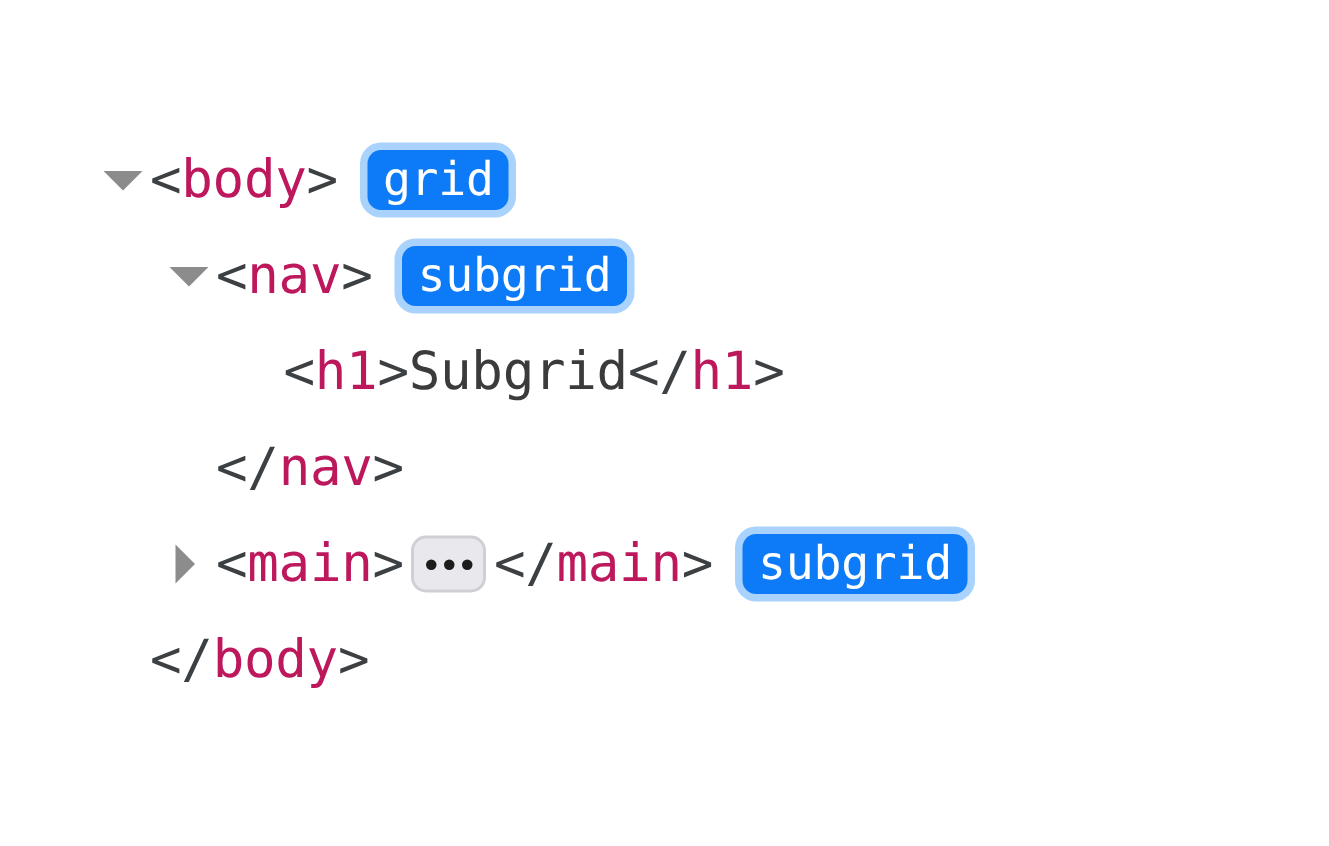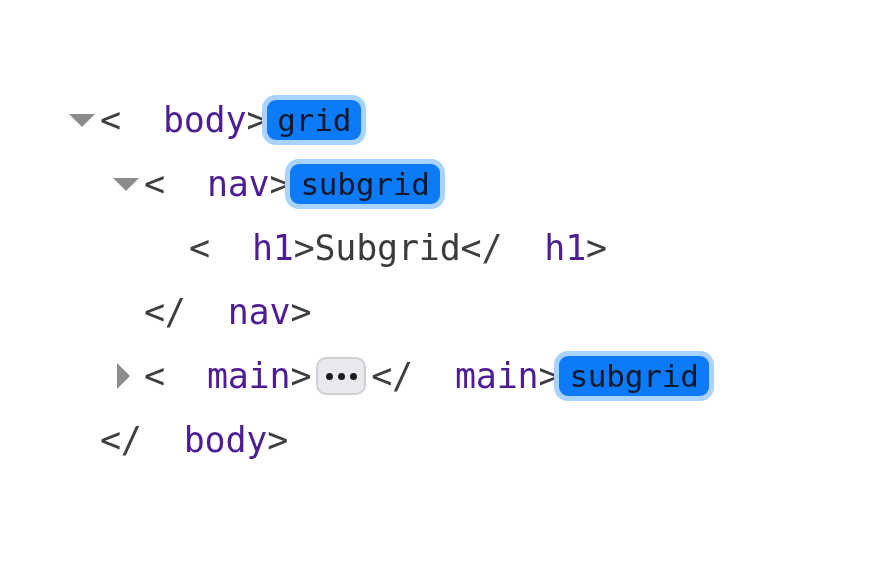--- a/index.html
+++ b/index.html
@@ -82,37 +82,38 @@
 
   
   .twisty-spacer {
     width: 34px;
     flex: 0 0 34px;
     height: 44px;
   }
 
   
   .punct    { color: #3c4043; }
-  .tagname  { color: #4c1d95; margin-left: 42px; }
+  .tagname  { color: #be185d; }
   .textnode { color: #3b3b3b; }
 
   
   .badge {
     display: inline-flex;
     align-items: center;
     justify-content: center;
     background: #0d7bf7;
-    color: #0f172a;
+    color: #ffffff;
     font-family: "DejaVu Sans Mono", "Liberation Mono", monospace;
     font-size: 31px;
     line-height: 1;
     height: 40px;
     padding: 0 10px;
     border-radius: 9px;
     box-shadow: 0 0 0 5px #a9d2fc;
+    margin-left: 20px;
     cursor: pointer;
     box-sizing: border-box;
   }
 
   
   .ellipsis-btn {
     display: inline-flex;
     align-items: center;
     justify-content: center;
     gap: 5px;

